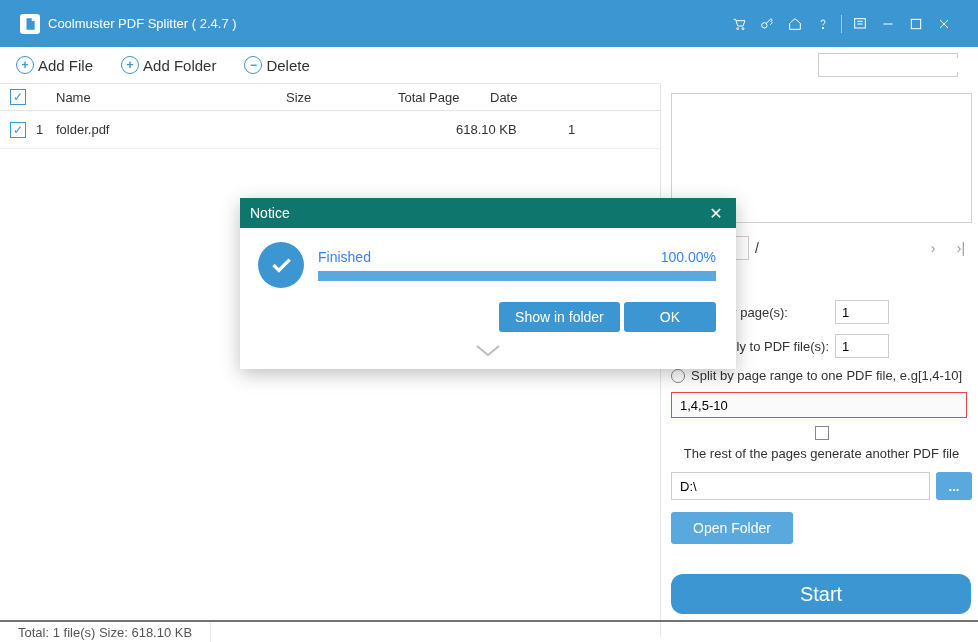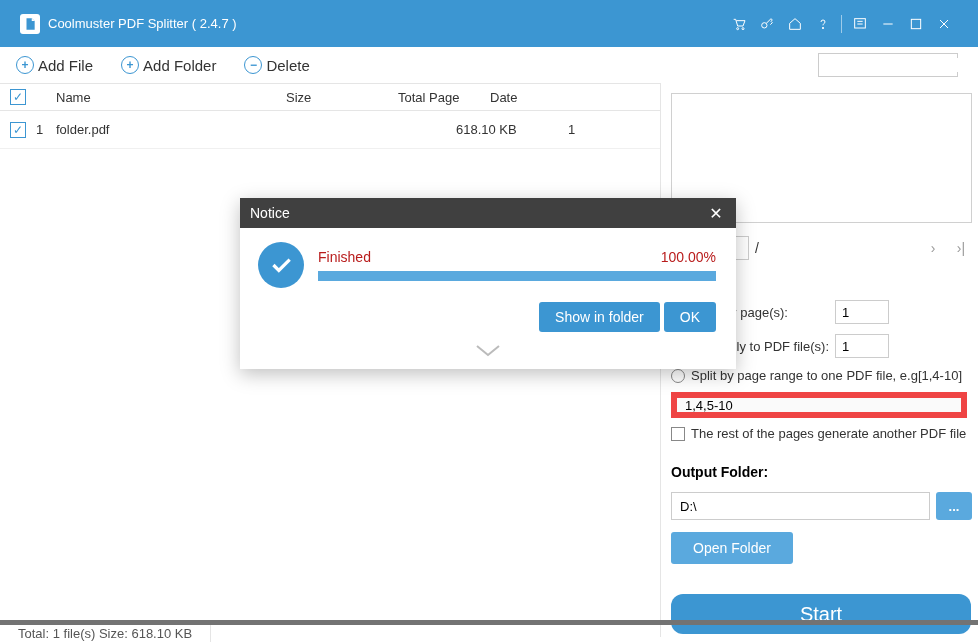--- a/index.html
+++ b/index.html
@@ -51,45 +51,45 @@
   .pager-row { display:flex; align-items:center; gap:6px; height:34px; }
   .page-input { width:78px; height:24px; border:1px solid #ccc; padding:0 6px; font-size:13px; }
   .slash { font-size:14px; color:#333; }
   .page-count-placeholder { flex:1; }
   .nav-arrow { width:22px; height:22px; display:flex; align-items:center; justify-content:center; color:#9a9a9a; cursor:pointer; font-size:14px; }
 
   .section-label { font-weight:bold; font-size:14px; margin:8px 0 6px; color:#000; }
   .opt-row { display:flex; align-items:center; gap:6px; margin:5px 0; font-size:13px; }
   .radio { width:14px; height:14px; border:1.5px solid #888; border-radius:50%; display:inline-block; flex-shrink:0; }
   .num-input { width:54px; height:24px; border:1px solid #ccc; padding:0 6px; font-size:13px; }
-  .range-input { width:296px; height:26px; border:6px solid #ef4444; padding:0 8px; background:#fafafa; font-size:13px; margin:4px 0 2px; }
+  .range-input { width:296px; height:26px; border:1px solid #ef4444; padding:0 8px; background:#fafafa; font-size:13px; margin:4px 0 2px; }
   .chk-sq { width:14px; height:14px; border:1.5px solid #888; display:inline-block; flex-shrink:0; }
 
   .output-row { display:flex; align-items:center; gap:6px; margin-top:6px; }
   .output-input { flex:1; height:28px; border:1px solid #ccc; padding:0 8px; font-size:13px; }
   .browse-btn { width:36px; height:28px; background:#5aa9de; color:#fff; display:flex; align-items:center; justify-content:center; border-radius:3px; cursor:pointer; font-weight:bold; }
 
   .open-folder-btn { margin-top:12px; width:122px; height:32px; background:#5aa9de; color:#fff; border:none; border-radius:3px; font-size:14px; cursor:pointer; }
   .start-btn { margin-top:30px; width:300px; height:40px; background:#3c96d2; color:#fff; border:none; border-radius:12px; font-size:20px; cursor:pointer; }
 
   
-  .statusbar { position:absolute; bottom:0; left:0; right:0; height:22px; border-top:5px solid #737373; display:flex; align-items:center; font-size:13px; color:#555; }
+  .statusbar { position:absolute; bottom:0; left:0; right:0; height:22px; border-top:2px solid #737373; display:flex; align-items:center; font-size:13px; color:#555; }
   .status-seg { padding:0 18px; border-right:1px solid #e5e5e5; height:100%; display:flex; align-items:center;}
 
   
   .dialog { position:absolute; left:240px; top:198px; width:496px; background:#fff; box-shadow:0 5px 18px rgba(0,0,0,.25); }
-  .dlg-title { height:30px; background:#404040; color:#fff; display:flex; align-items:center; padding:4px 10px; font-size:14px; }
+  .dlg-title { height:30px; background:#0f766e; color:#fff; display:flex; align-items:center; padding:4px 10px; font-size:14px; }
   .dlg-title .spacer { flex:1; }
   .dlg-close { cursor:pointer; font-size:16px; width:20px; text-align:center; }
   .dlg-body { padding:14px 20px 10px 18px; }
   .dlg-row1 { display:flex; align-items:center; gap:14px; }
   .check-circle { width:46px; height:46px; background:#3c96d2; border-radius:50%; display:flex; align-items:center; justify-content:center; flex-shrink:0;}
   .check-circle svg { width:26px; height:26px; stroke:#fff; stroke-width:3; fill:none; }
   .prog-wrap { flex:1; }
-  .prog-top { display:flex; justify-content:space-between; font-size:14px; color:#b91c1c; margin-bottom:6px; }
+  .prog-top { display:flex; justify-content:space-between; font-size:14px; color:#3b82f6; margin-bottom:6px; }
   .prog-bar { height:10px; border:1px solid #5aa9de; background:#5aa9de; }
   .dlg-btns { display:flex; justify-content:flex-end; gap:4px; margin-top:14px; }
   .dlg-btn { height:30px; padding:0 16px; background:#3c96d2; color:#fff; border:none; border-radius:3px; font-size:14px; cursor:pointer; }
   .dlg-caret { text-align:center; color:#bbb; font-size:18px; padding-bottom:6px; cursor:pointer; }
 </style>
 </head>
 <body>
 
 <div class="titlebar">
   <div class="logo">
@@ -207,26 +207,25 @@
     </div>
     <div class="opt-row">
       <span style="min-width:158px; text-align:right;">agely to PDF file(s):</span>
       <input class="num-input" value="1" style="">
     </div>
     <div class="opt-row">
       <span class="radio"></span>
       <span>Split by page range to one PDF file, e.g[1,4-10]</span>
     </div>
     <input class="range-input" value="1,4,5-10" style="">
-    <div class="opt-row" style="margin-top:6px;">
+    <div class="opt-row" style="margin-top:6px;flex-direction:column;">
       <span class="chk-sq"></span>
       <span>The rest of the pages generate another PDF file</span>
     </div>
 
-    <div class="section-label" style="margin-top:18px;">Output Folder:</div>
     <div class="output-row">
       <input class="output-input" value="D:\" style="">
       <div class="browse-btn">...</div>
     </div>
     <button class="open-folder-btn">Open Folder</button>
     <button class="start-btn">Start</button>
   </div>
 </div>
 
 <div class="statusbar">
@@ -249,21 +248,21 @@
       <div class="prog-wrap">
         <div class="prog-top">
           <span>Finished</span>
           <span>100.00%</span>
         </div>
         <div class="prog-bar"></div>
       </div>
     </div>
     <div class="dlg-btns">
       <button class="dlg-btn">Show in folder</button>
-      <button class="dlg-btn" style="padding:0 16px;">OK</button>
+      <button class="dlg-btn" style="padding:0 36px;">OK</button>
     </div>
   </div>
   <div class="dlg-caret">
     <svg width="26" height="14" viewBox="0 0 26 14" fill="none" stroke="#bbb" stroke-width="2">
         <path d="M2 2l11 9L24 2"></path>
       </svg>
   </div>
 </div>
 
 </body></html>

